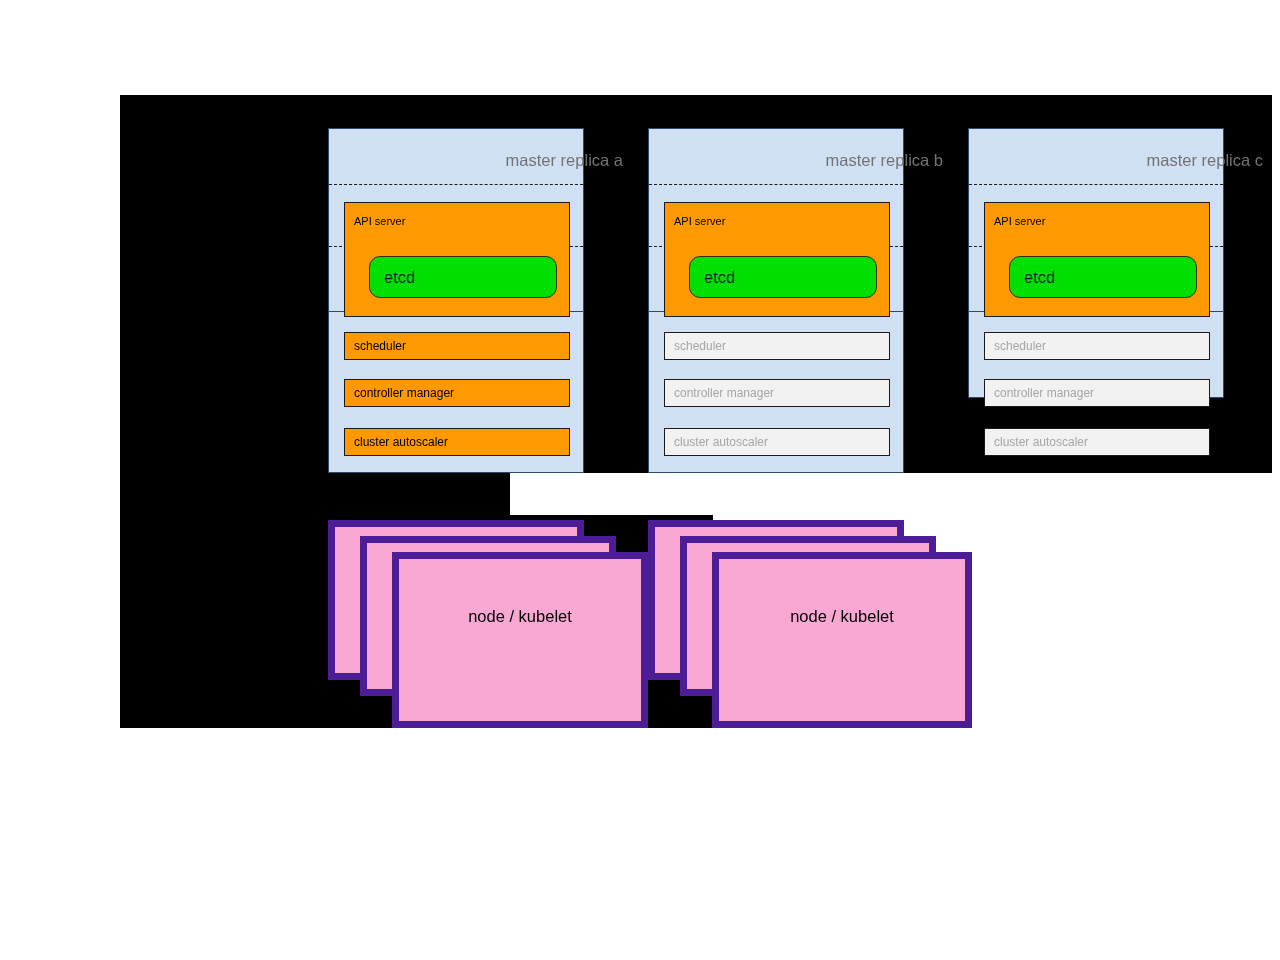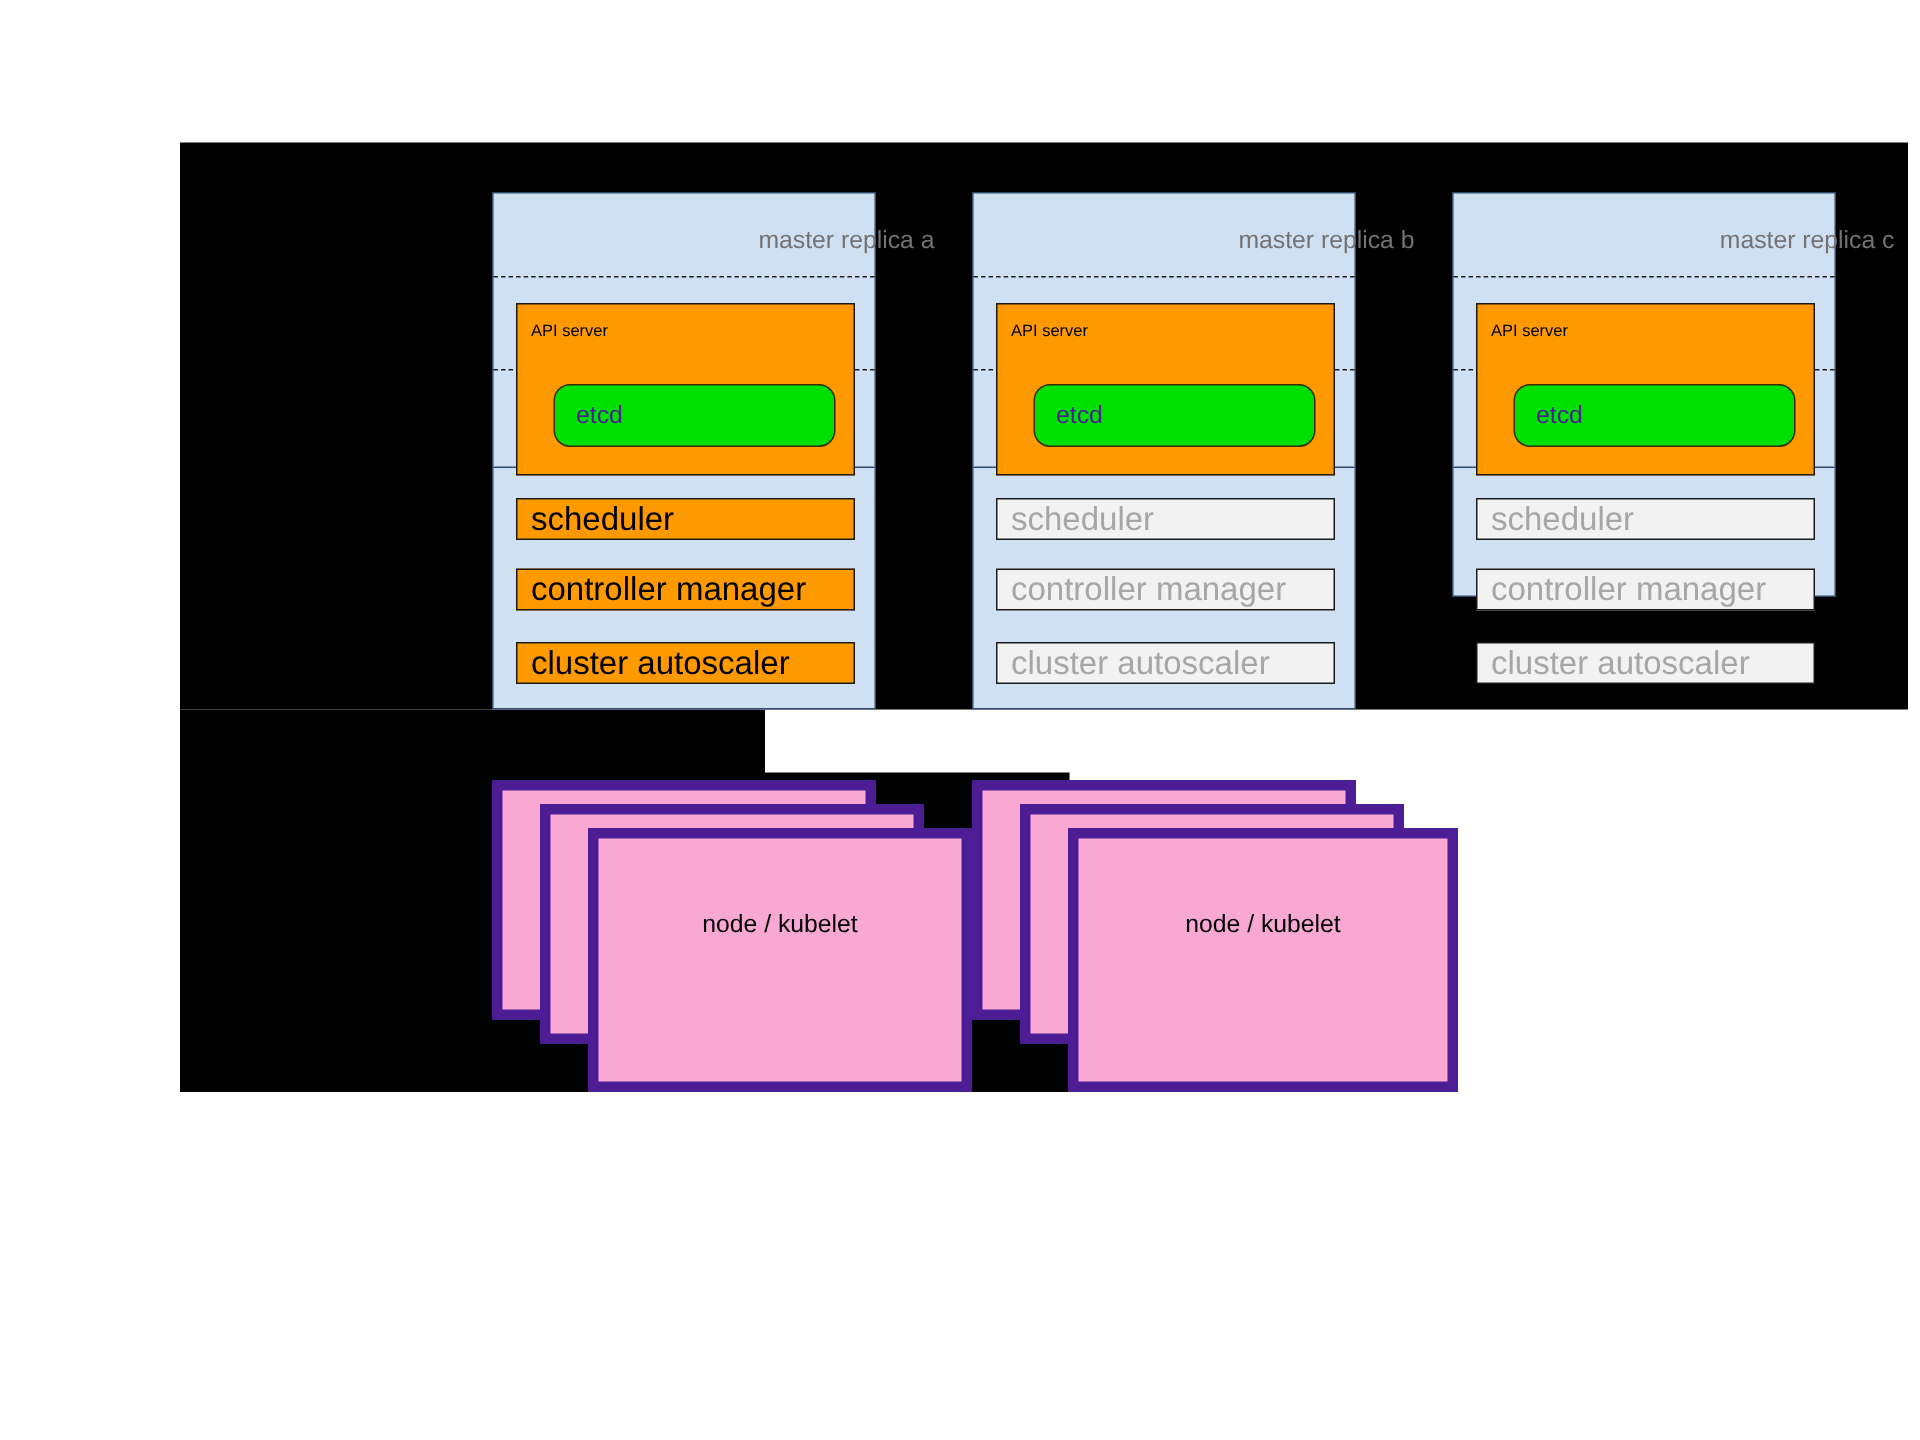--- a/index.html
+++ b/index.html
@@ -59,21 +59,21 @@
     width: 100%;
     height: 0;
     border-top: 1px solid #2d4a6b;
   }
 
   
   .comp {
     position: absolute;
     box-sizing: border-box;
     border: 1px solid #1a1a1a;
-    font-size: 22px;
+    font-size: 12px;
     line-height: 1;
     display: flex;
     align-items: center;
     padding-left: 9px;
     color: #000000;
   }
   .comp.active {
     background: #ff9900;
     border-color: #1a1a1a;
   }
@@ -100,21 +100,21 @@
   .etcd {
     position: absolute;
     box-sizing: border-box;
     background: #00e000;
     border: 1px solid #3a2a00;
     border-radius: 11px;
     font-size: 16.5px;
     display: flex;
     align-items: center;
     padding-left: 14px;
-    color: #4c1d95;
+    color: #0f172a;
   }
 
   
   .node-card {
     position: absolute;
     background: #f9a8d4;
     border: 7px solid #4c1d95;
     box-sizing: border-box;
     padding-left: 40px;
   }

